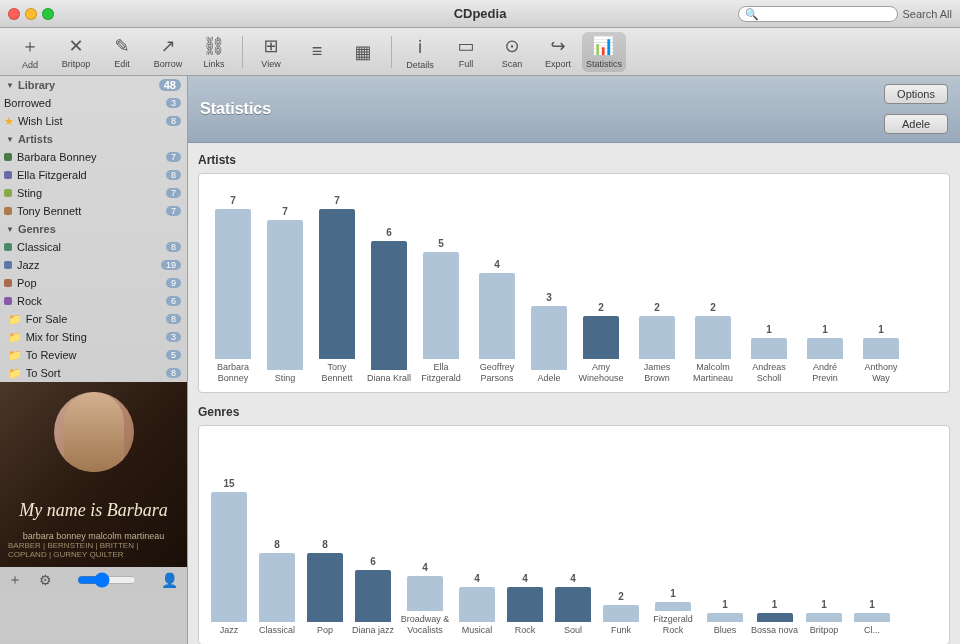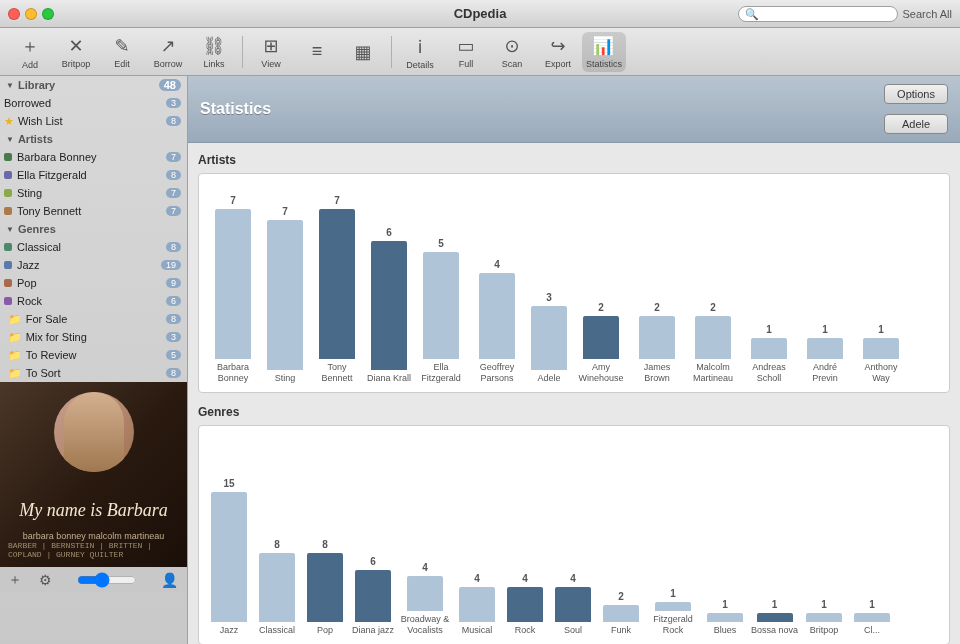--- a/index.html
+++ b/index.html
@@ -95,21 +95,21 @@
       color: white; font-size: 10px; overflow: hidden; position: relative;
     }
     .cover-art-inner {
       width: 100%; height: 100%;
       background: linear-gradient(135deg, #4a3728 0%, #2a1a10 50%, #1a0f08 100%);
       display: flex; flex-direction: column; align-items: center; justify-content: flex-end;
       padding: 8px;
     }
     .cover-art-title { font-size: 18px; font-style: italic; color: #f0e8d0; text-align: center; font-family: serif; }
     .cover-art-subtitle { font-size: 9px; color: #c0b090; text-align: center; margin-top: 10px; }
-    .cover-art-label { font-size: 8px; color: #a09070; font-family: Liberation Mono, monospace; }
+    .cover-art-label { font-size: 8px; color: #a09070; }
 
     
     .content-area {
       flex: 1; overflow: hidden; background: #e8e8e8;
       display: flex; flex-direction: column;
     }
 
     
     .stats-header {
       background: linear-gradient(to bottom, #b8c4d0, #9aaabb);

